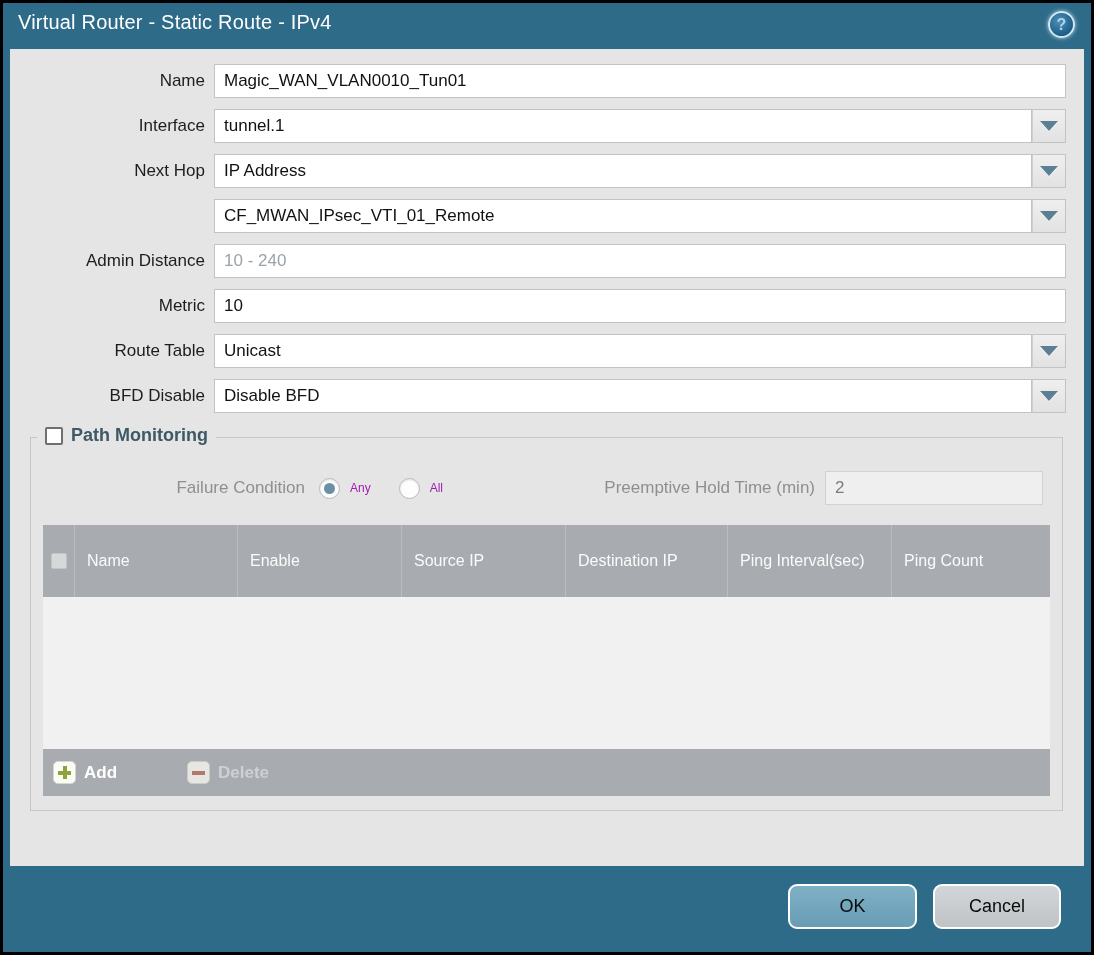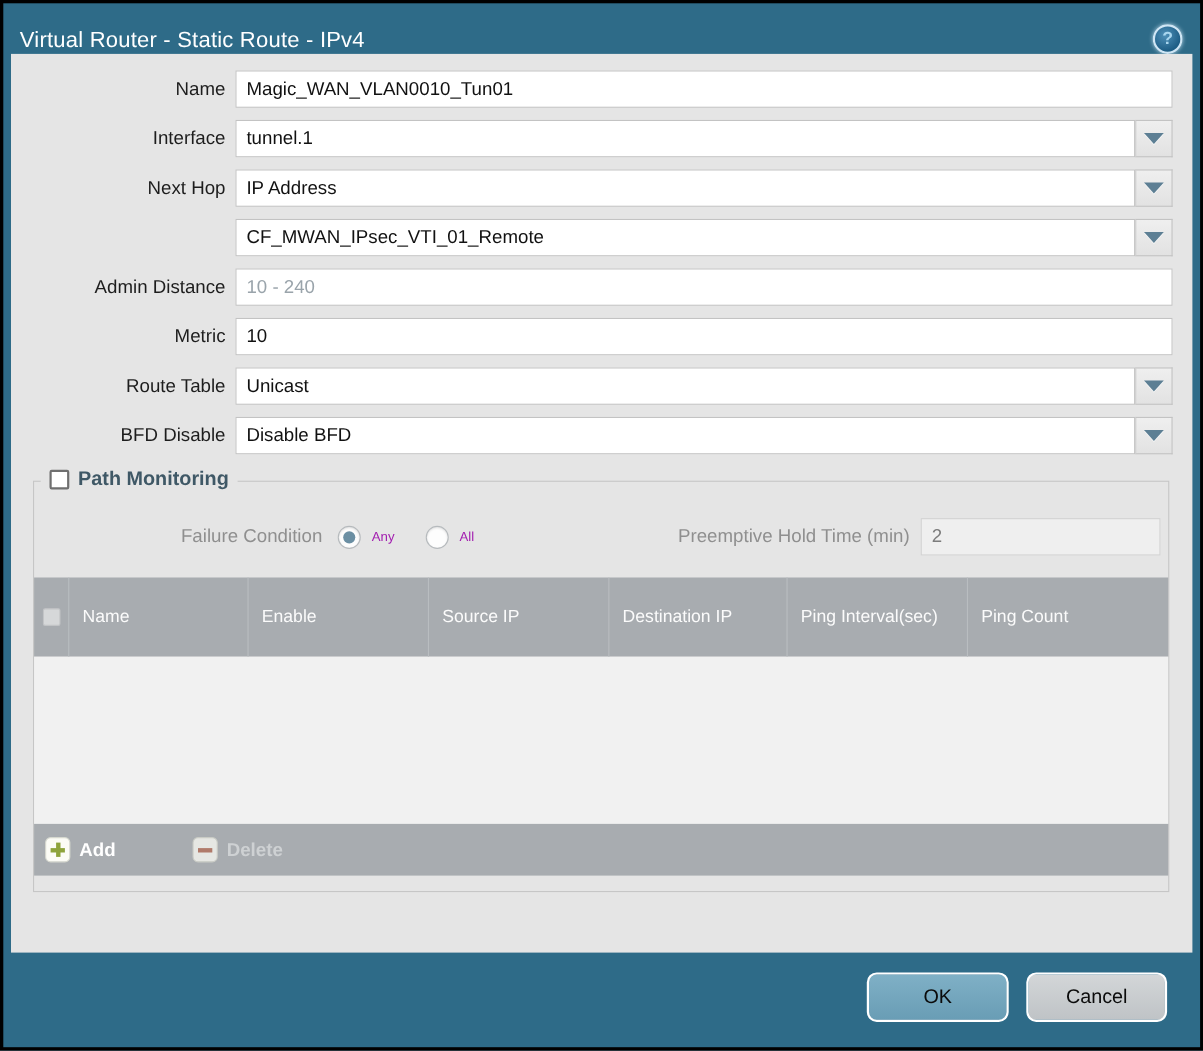--- a/index.html
+++ b/index.html
@@ -10,21 +10,21 @@
     width:1094px; height:955px;
     border:3px solid #000;
     background:#2e6b88;
     display:flex; flex-direction:column;
     position:relative;
   }
 
   
   .titlebar {
     height:46px; flex:0 0 46px;
-    display:flex; align-items:flex-end; justify-content:space-between;
+    display:flex; align-items:flex-start; justify-content:space-between;
     padding:8px 16px 0 15px;
     color:#fff;
   }
   .titlebar .title { font-size:20px; letter-spacing:.2px; }
   .help-icon {
     width:27px; height:27px; border-radius:50%;
     background:radial-gradient(circle at 40% 35%, #4f90b8, #1e5e86 70%);
     border:2px solid #cfe6f5;
     box-shadow:0 0 4px rgba(220,240,255,.8);
     color:#aednf; color:#a9d6ef;
@@ -69,21 +69,21 @@
     border-top:10px solid #5d7f94;
     filter:drop-shadow(0 1px 0 rgba(255,255,255,.7));
   }
 
   
   .pm-fieldset {
     position:relative;
     margin:24px 21px 0 20px;
     border:1px solid #c6c6c6;
     height:374px;
-    padding:0 0;
+    padding:0 12px;
   }
   .pm-legend {
     position:absolute; top:-13px; left:6px;
     background:#e5e5e5; padding:0 8px;
     display:flex; align-items:center; gap:8px;
   }
   .pm-checkbox {
     width:18px; height:18px; background:#fff;
     border:2px solid #6f6f6f; border-radius:2px;
     cursor:pointer;

